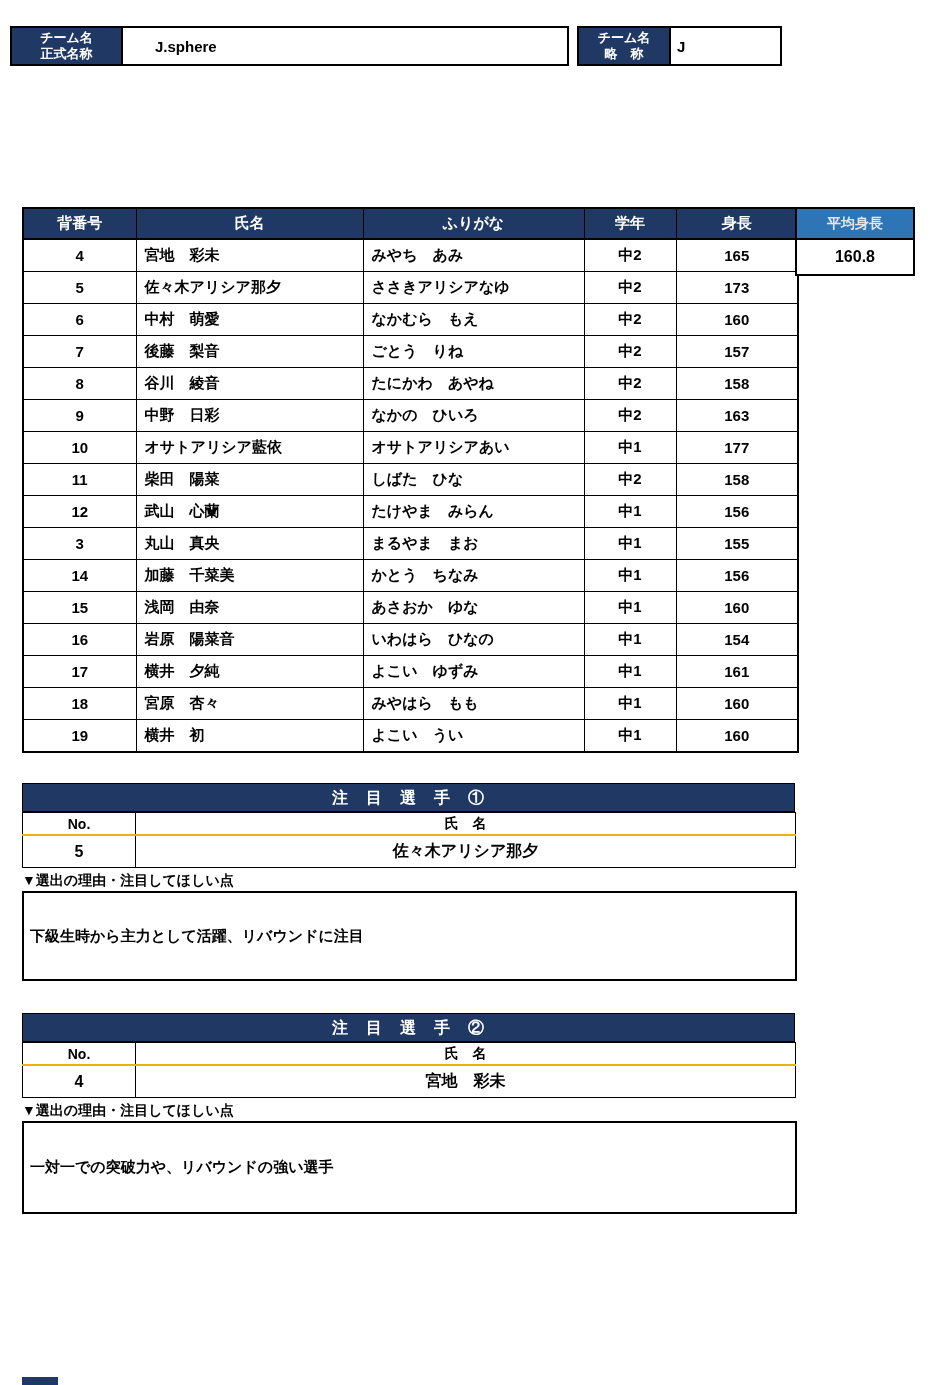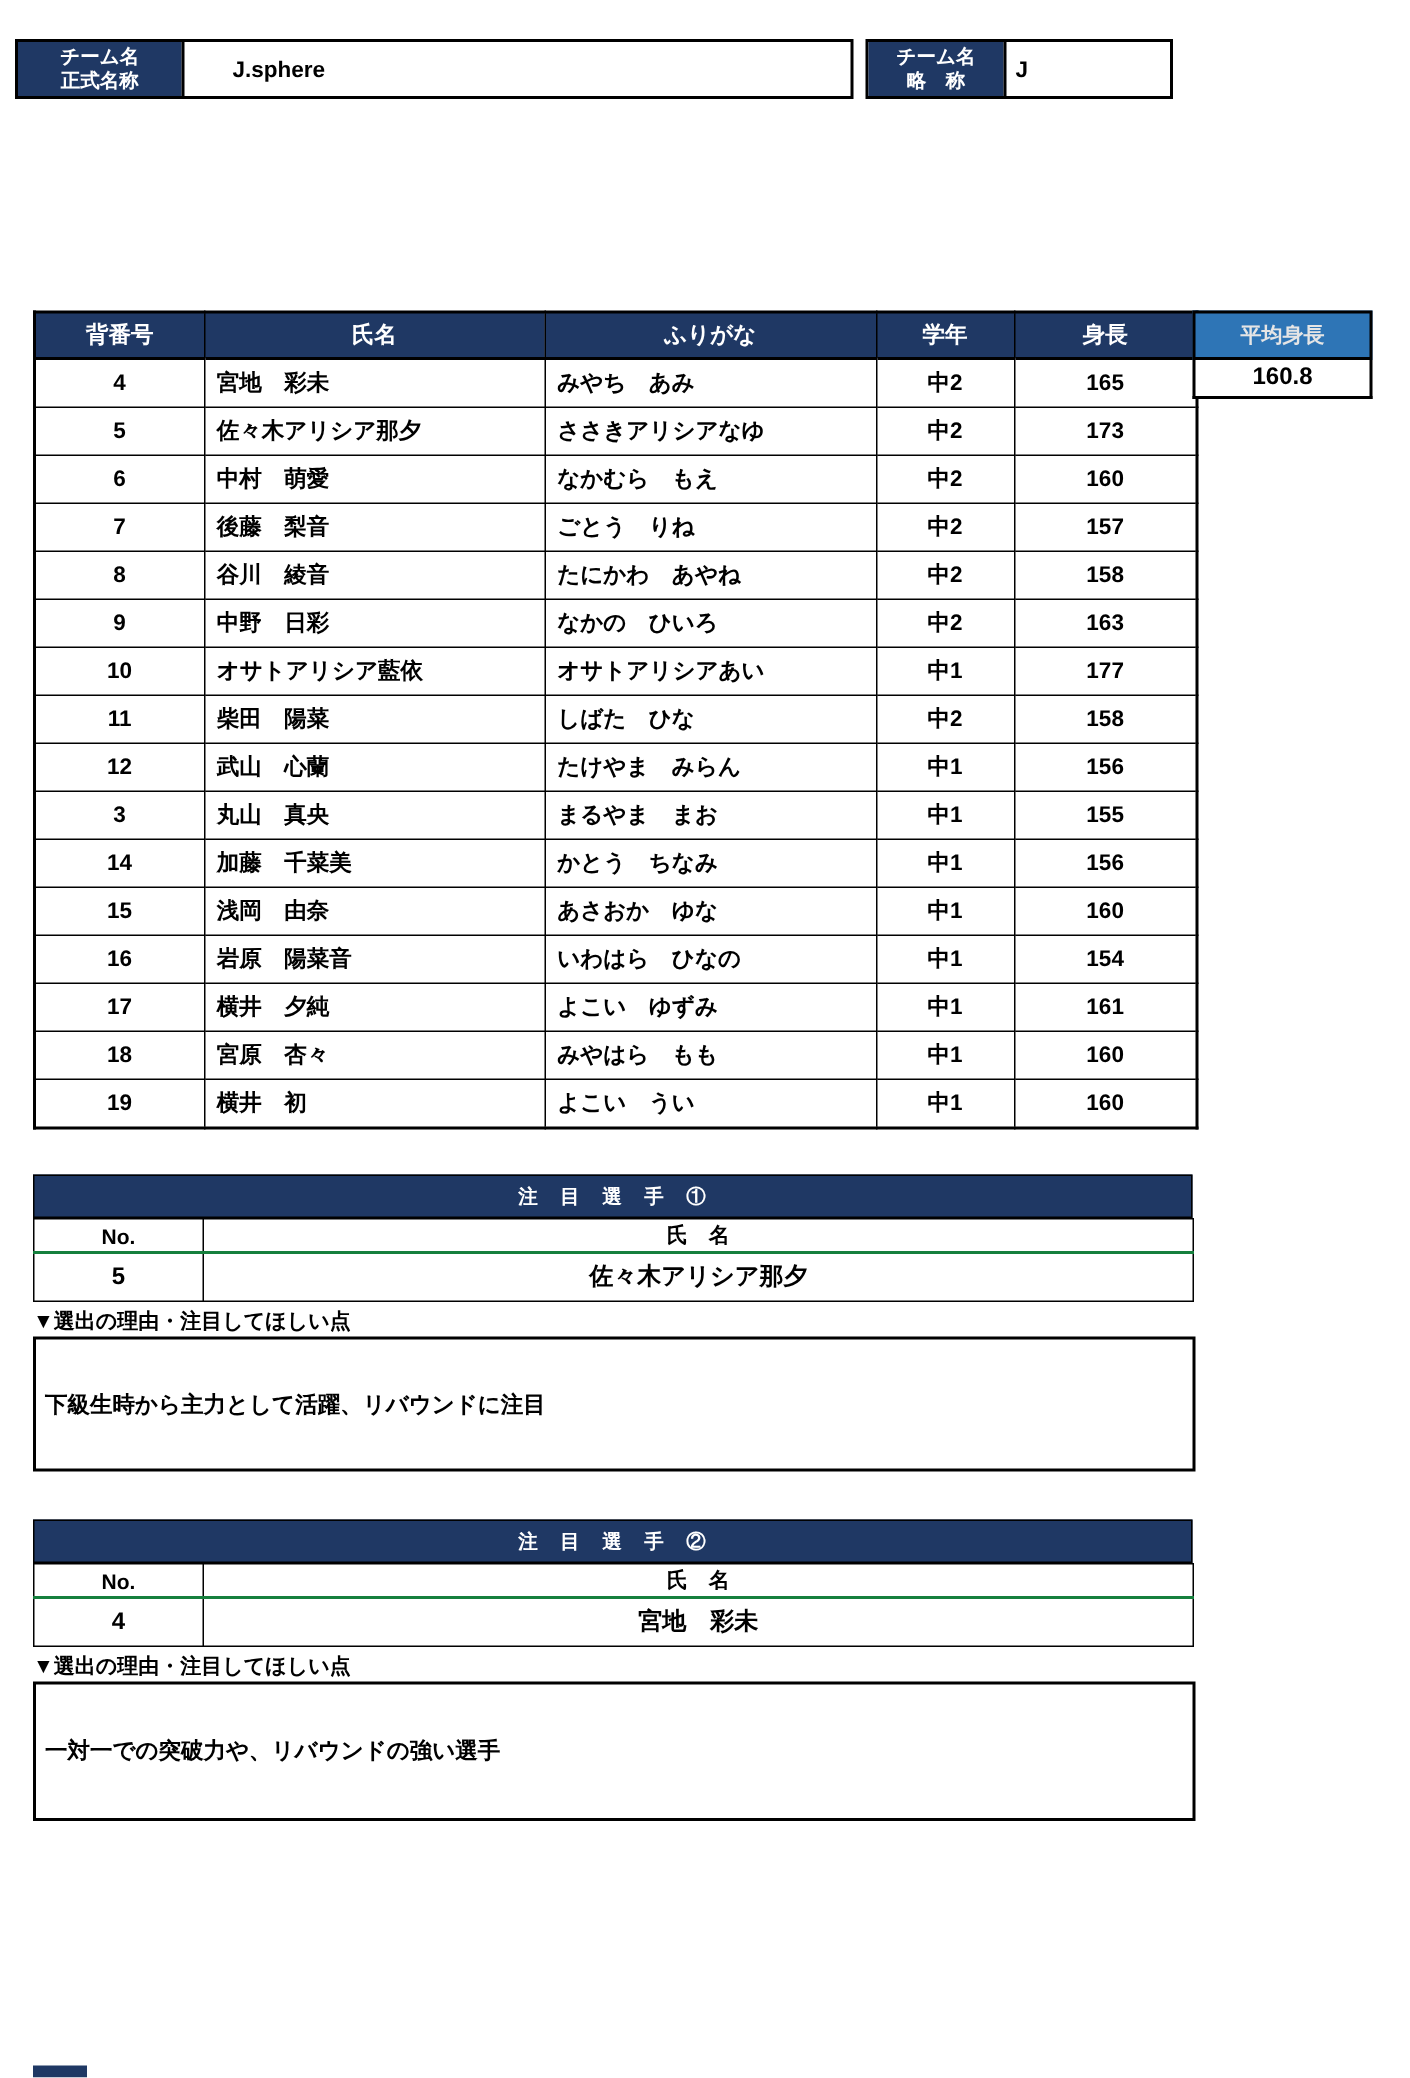--- a/index.html
+++ b/index.html
@@ -25,28 +25,28 @@
   .staff th { height:26px; }
   .roster th { height:29px; }
   td { border:1px solid #000; font-size:15px; padding:0; vertical-align:middle; background:#fff; }
   .staff td { height:28px; }
   .roster td { height:31px; }
   td.c { text-align:center; }
   td.l { text-align:left; padding-left:8px; }
   
   .avgcol { position:absolute; top:207px; left:795px; width:120px; }
   .avg-header { box-sizing:border-box; height:33px; background:var(--accent); color:#e5e5e5; border:2px solid #000; display:flex; align-items:center; justify-content:center; font-size:14px; }
-  .avg-value { box-sizing:border-box; height:26px; background:#fff; border:2px solid #000; border-top:none; display:flex; align-items:center; justify-content:center; font-size:16px; }
+  .avg-value { box-sizing:border-box; height:36px; background:#fff; border:2px solid #000; border-top:none; display:flex; align-items:center; justify-content:center; font-size:16px; }
   
   .featured { position:absolute; left:22px; width:775px; }
   .fp1 { top:783px; } .fp2 { top:1013px; }
-  .fp-title { box-sizing:border-box; width:773px; height:29px; background:var(--navy); border:1px solid #000; color:#fff; text-align:center; line-height:27px; font-size:13px; letter-spacing:1px; }
+  .fp-title { box-sizing:border-box; width:773px; height:29px; background:var(--navy); border:1px solid #000; color:#fff; text-align:center; line-height:27px; font-size:16px; letter-spacing:1px; }
   .fp-table { width:773px; border:1px solid #000; border-top:none; }
   .fp-table td { text-align:center; }
-  .fp-table .hdr td { height:21px; font-size:14px; border-bottom:2px solid #15803d; }
+  .fp-table .hdr td { height:21px; font-size:14px; border-bottom:2px solid #eab308; }
   .fp-table .val td { height:31px; font-size:16px; }
   .fp-reason-label { height:23px; line-height:24px; font-size:14px; }
   .fp-box { box-sizing:border-box; width:775px; border:2px solid #000; display:flex; align-items:center; padding-left:6px; font-size:15px; background:#fff; }
   .fp1 .fp-box { height:90px; }
   .fp2 .fp-box { height:93px; }
   
   .corner-mark { position:absolute; left:22px; top:1377px; width:36px; height:8px; background:var(--navy); }
 </style>
 </head>
 <body>

